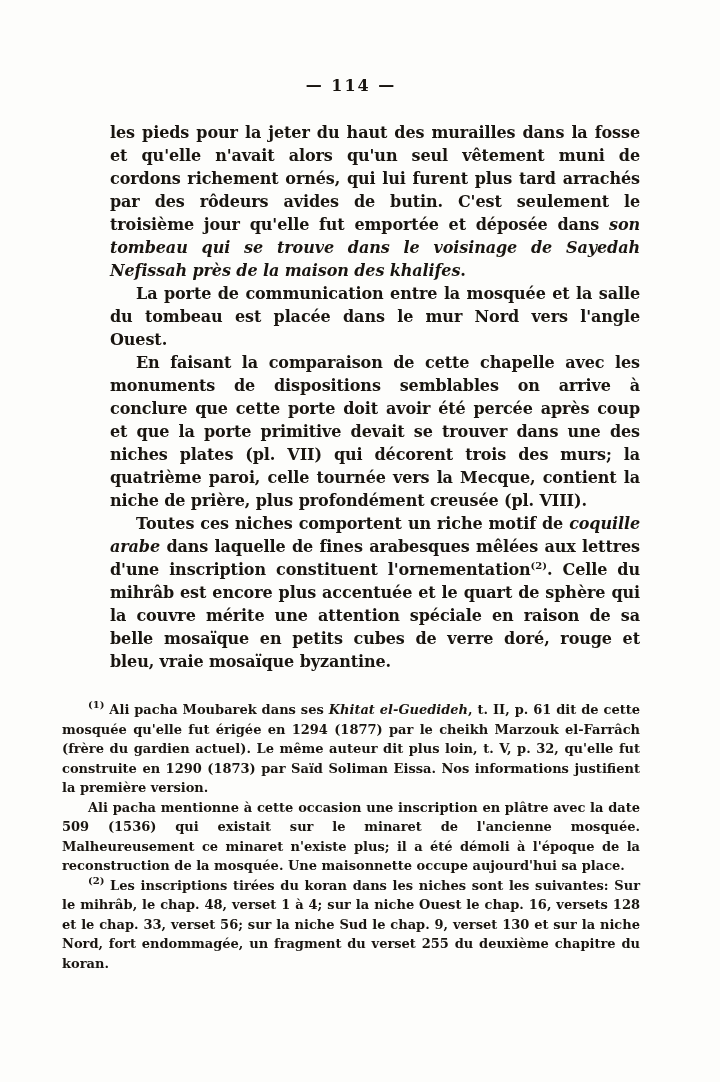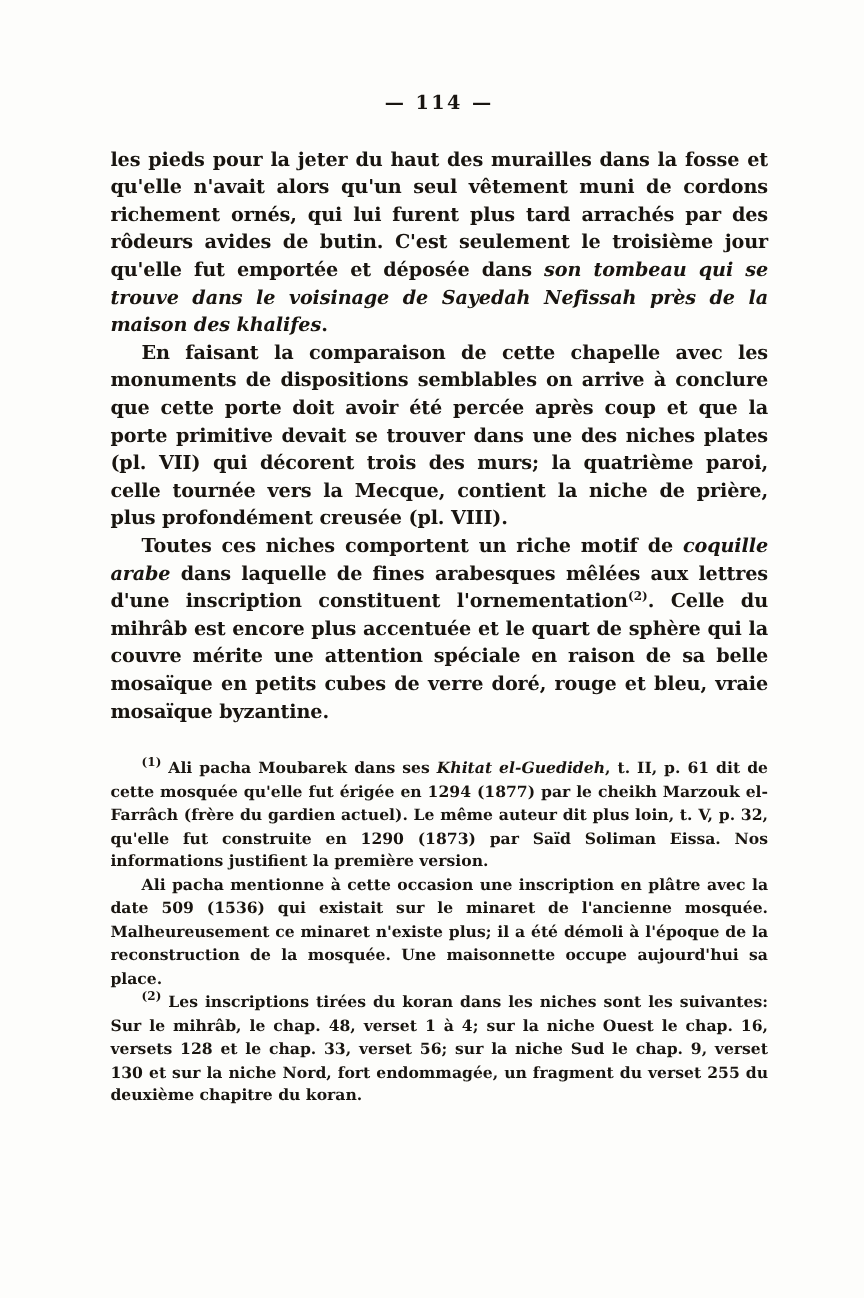--- a/index.html
+++ b/index.html
@@ -4,38 +4,39 @@
 <style>
   html, body { margin: 0; padding: 0; }
   body { background: #e8e8e6; }
   .page {
     position: relative;
     width: 720px;
     height: 1082px;
     margin: 0 auto;
     background: #fdfdfb;
     box-sizing: border-box;
-    padding: 76px 80px 0 92px;
+    padding: 76px 80px 0 62px;
     font-family: "DejaVu Serif", serif;
     font-weight: bold;
     color: #191510;
     overflow: hidden;
   }
   .header {
     text-align: center;
     font-size: 16px;
     letter-spacing: 2px;
     margin-bottom: 26px;
     white-space: nowrap;
   }
   .body-text {
     font-size: 16px;
     line-height: 23px;
     text-align: justify;
     letter-spacing: -0.1px;
+    margin-left: 48px;
   }
   .para { margin: 0; text-indent: 26px; }
   .para.noindent { text-indent: 0; }
   .i { font-style: italic; }
   sup.fnref {
     font-size: 10px;
     line-height: 0;
     vertical-align: 6px;
     letter-spacing: 0;
   }
@@ -56,20 +57,21 @@
   <div class="header">
     <span>— 114 —</span>
   </div>
 
   <div class="body-text">
 
     <p class="para noindent"><span>les pieds pour la jeter du haut des murailles dans la fosse et qu'elle n'avait alors qu'un seul vêtement muni de cordons richement ornés, qui lui furent plus tard arrachés par des rôdeurs avides de butin. C'est seulement le troisième jour qu'elle fut emportée et déposée dans </span><span class="i">son tombeau qui se trouve dans le voisinage de Sayedah Nefissah près de la maison des khalifes</span><span>.</span></p>
 
 
 
+    <p class="para"><span>La porte de communication entre la mosquée et la salle du tombeau est placée dans le mur Nord vers l'angle Ouest.</span></p>
 
     <p class="para"><span>En faisant la comparaison de cette chapelle avec les monuments de dispositions semblables on arrive à conclure que cette porte doit avoir été percée après coup et que la porte primitive devait se trouver dans une des niches plates (pl. VII) qui décorent trois des murs; la quatrième paroi, celle tournée vers la Mecque, contient la niche de prière, plus profondément creusée (pl. VIII).</span></p>
 
     <p class="para"><span>Toutes ces niches comportent un riche motif de </span><span class="i">coquille arabe</span><span> dans laquelle de fines arabesques mêlées aux lettres d'une inscription constituent l'ornementation</span><sup class="fnref">(2)</sup><span>. Celle du mihrâb est encore plus accentuée et le quart de sphère qui la couvre mérite une attention spéciale en raison de sa belle mosaïque en petits cubes de verre doré, rouge et bleu, vraie mosaïque byzantine.</span></p>
 
   </div>
 
   <div class="footnotes">
 
     <p class="fn"><sup class="fnref">(1)</sup><span> Ali pacha Moubarek dans ses </span><span class="i">Khitat el-Guedideh</span><span>, t. II, p. 61 dit de cette mosquée qu'elle fut érigée en 1294 (1877) par le cheikh Marzouk el-Farrâch (frère du gardien actuel). Le même auteur dit plus loin, t. V, p. 32, qu'elle fut construite en 1290 (1873) par Saïd Soliman Eissa. Nos informations justifient la première version.</span></p>

